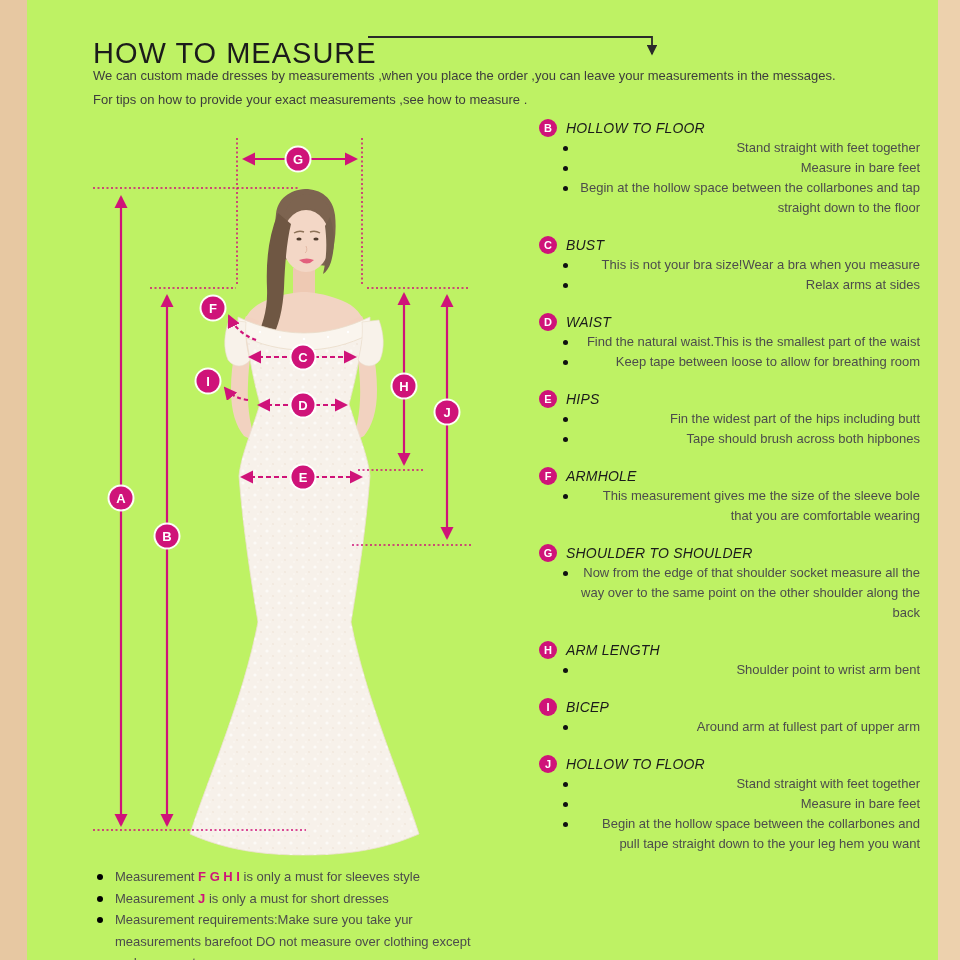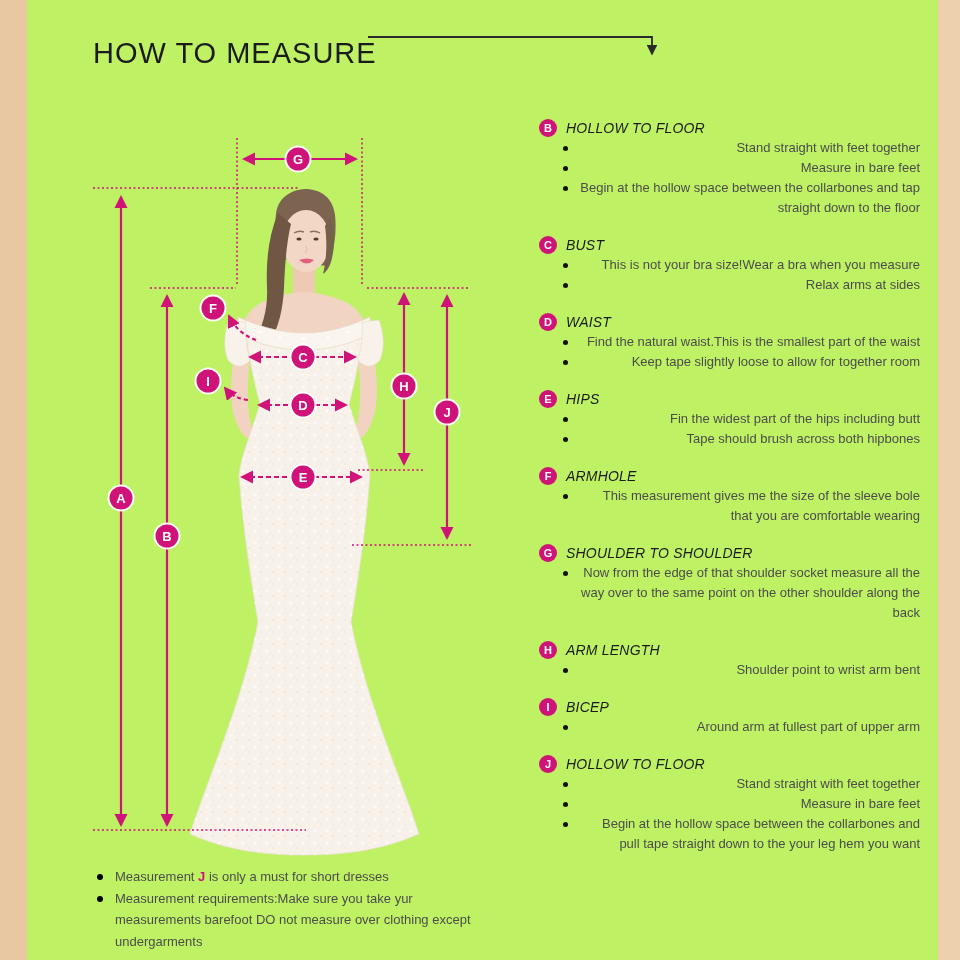--- a/index.html
+++ b/index.html
@@ -44,20 +44,24 @@
   .hl{color:#cf1379;font-weight:bold;}
 </style>
 </head>
 <body>
 
 <div class="page">
   <div class="strip left"></div>
   <div class="strip right"></div>
 
   <h1 class="title">HOW TO MEASURE</h1>
+  <div class="intro">
+    <div>We can custom made dresses by measurements ,when you place the order ,you can leave your measurements in the messages.</div>
+    <div>For tips on how to provide your exact measurements ,see how to measure .</div>
+  </div>
 
   <svg class="fig-svg" width="960" height="960" viewBox="0 0 960 960">
     <defs>
       <marker id="mpink" viewBox="0 0 10 10" refX="8.5" refY="5" markerWidth="6" markerHeight="6" orient="auto-start-reverse">
         <path d="M0,0 L10,5 L0,10 Z" fill="#cf1379"></path>
       </marker>
       <marker id="mblack" viewBox="0 0 10 10" refX="8.5" refY="5" markerWidth="6" markerHeight="6" orient="auto">
         <path d="M0,0 L10,5 L0,10 Z" fill="#2a2a2a"></path>
       </marker>
       <pattern id="lace" width="12" height="12" patternUnits="userSpaceOnUse">
@@ -179,21 +183,21 @@
       <span class="sbadge">D</span>
       <span class="m-title">WAIST</span>
     </div>
     <ul class="m-list">
           <li class="m-item">
     <span class="dot"></span>
     <span class="m-text">Find the natural waist.This is the smallest part of the waist</span>
   </li>
           <li class="m-item">
     <span class="dot"></span>
-    <span class="m-text">Keep tape slightly loose to allow for together room</span>
+    <span class="m-text">Keep tape between loose to allow for breathing room</span>
   </li>
         </ul>
   </section>
       <section class="m-section">
     <div class="m-head">
       <span class="sbadge">E</span>
       <span class="m-title">HIPS</span>
     </div>
     <ul class="m-list">
           <li class="m-item">
@@ -270,20 +274,26 @@
   </li>
           <li class="m-item">
     <span class="dot"></span>
     <span class="m-text">Begin at the hollow space between the collarbones and pull tape straight down to the your leg hem you want</span>
   </li>
         </ul>
   </section>
     </div>
 
   <div class="notes">
+      <div class="note">
+    <span class="dot"></span>
+    <p class="note-text">
+      <span>Measurement </span><span class="hl">F G H I</span><span> is only a must for sleeves style</span>
+    </p>
+  </div>
       <div class="note">
     <span class="dot"></span>
     <p class="note-text">
       <span>Measurement </span><span class="hl">J</span><span> is only a must for short dresses</span>
     </p>
   </div>
       <div class="note">
     <span class="dot"></span>
     <p class="note-text">
       <span>Measurement requirements:Make sure you take yur measurements barefoot DO not measure over clothing except undergarments</span><span class="hl"></span><span></span>

